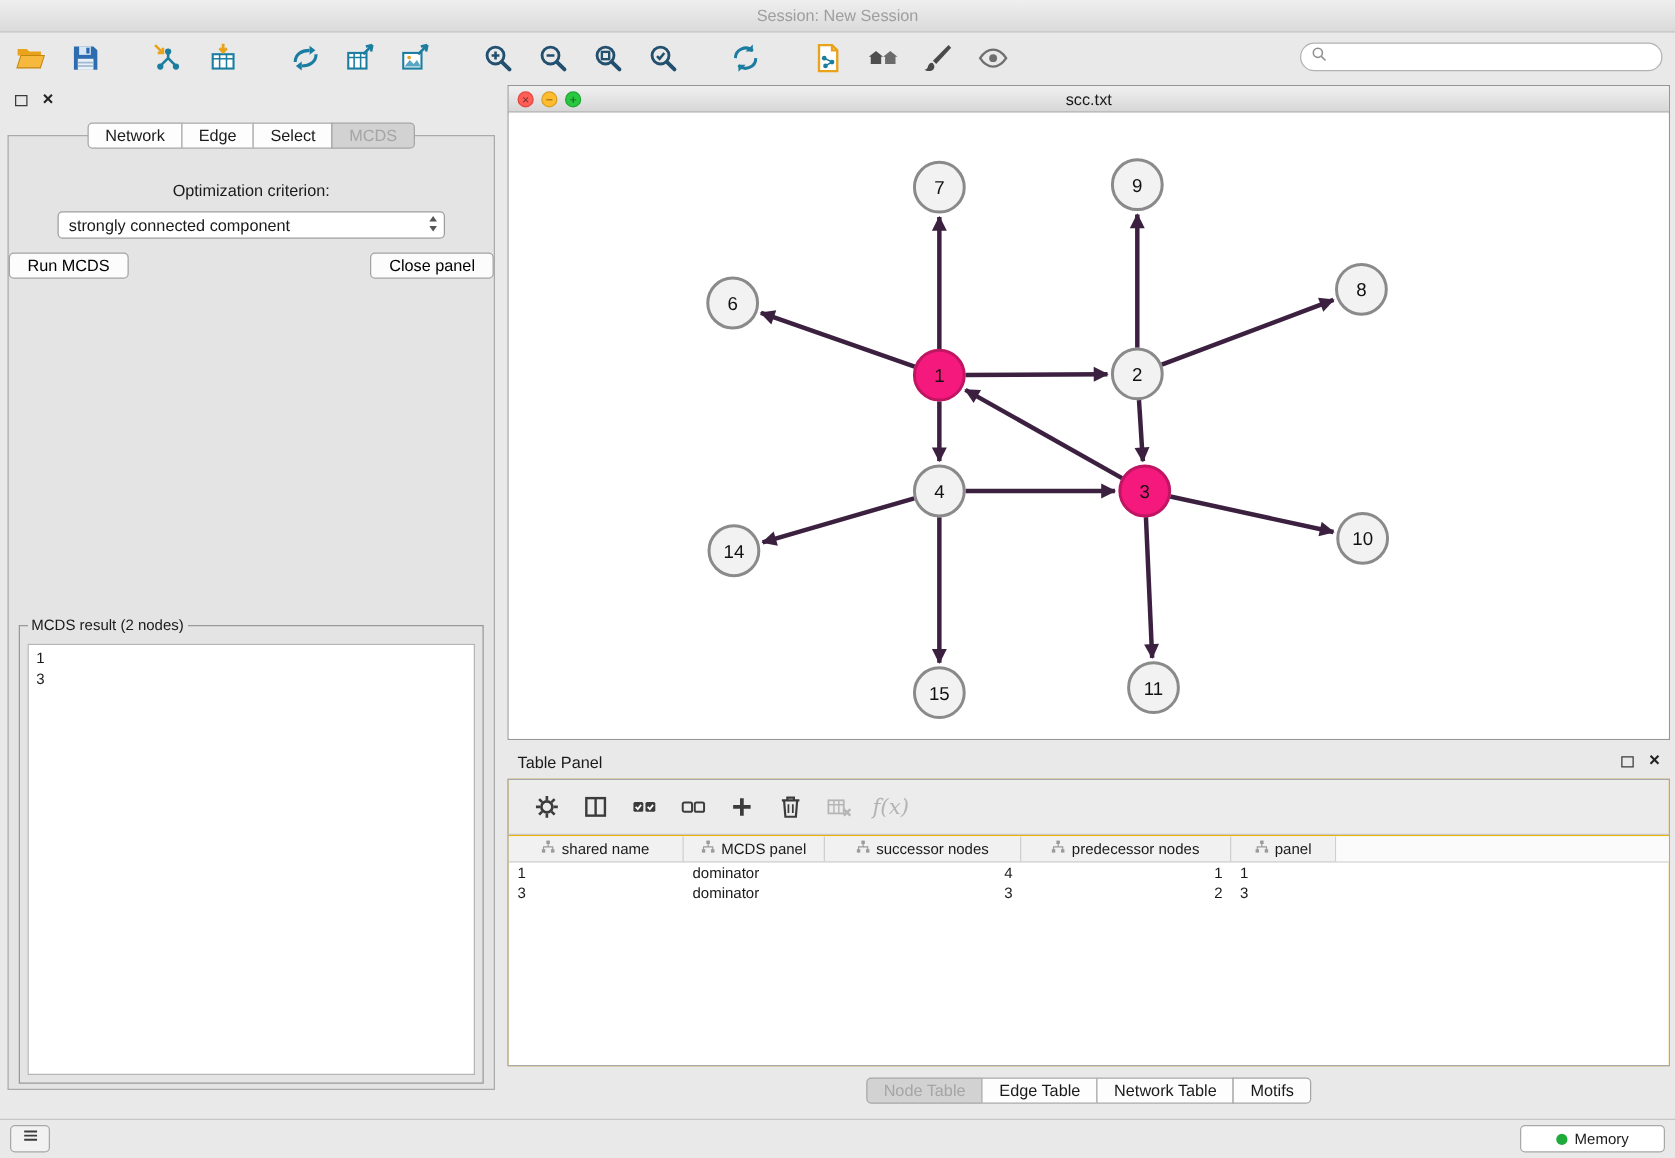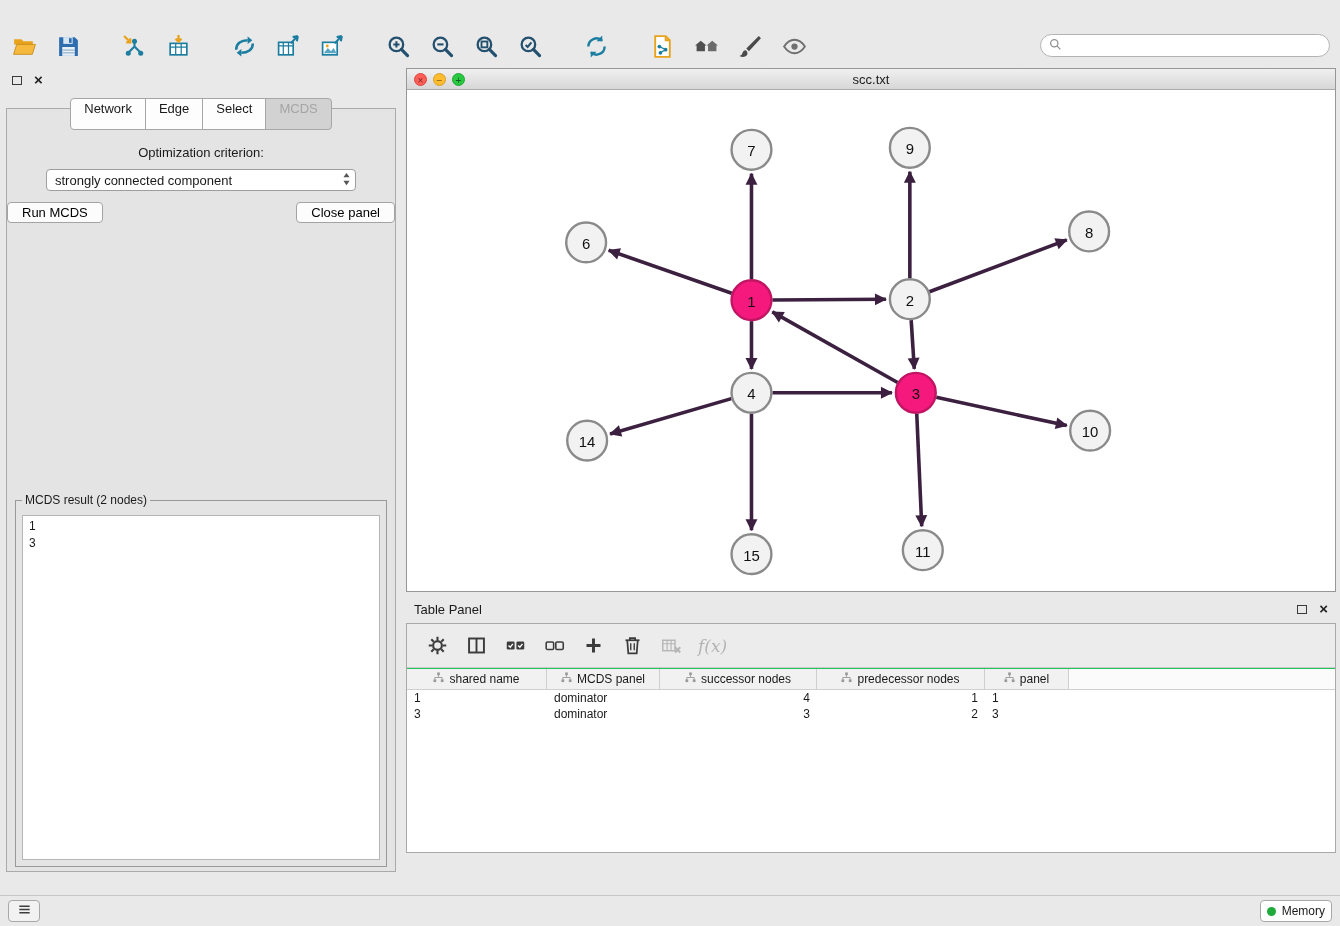--- a/index.html
+++ b/index.html
@@ -27,21 +27,21 @@
 
   
   .control-panel { position:absolute; left:4px; top:68px; width:394px; bottom:46px; }
   .panel-header { height:24px; display:flex; align-items:center; padding:0 8px; font-size:13px; }
   .panel-header .ph-title { flex:1; }
   .float-ic { width:10px; height:9px; border:1.5px solid #3a3a3a; display:inline-block; margin-right:12px; cursor:default; }
   .close-ic { font-size:15px; font-weight:bold; color:#222; line-height:14px; cursor:default; }
   .cp-body { position:absolute; top:40px; left:2px; right:2px; bottom:8px;
     border:1px solid #aaa; background:#e4e4e4; }
   .seg-tabs { position:absolute; top:-11px; left:0; right:0; display:flex; justify-content:center; }
-  .seg-tab { height:32px; line-height:19px; padding:0 13px; font-size:13px;
+  .seg-tab { height:21px; line-height:19px; padding:0 13px; font-size:13px;
     background:#fdfdfd; border:1px solid #a6a6a6; margin-left:-1px; cursor:default; }
   .seg-tab:first-child { margin-left:0; border-radius:4px 0 0 4px; }
   .seg-tab:last-child { border-radius:0 4px 4px 0; }
   .seg-tab.active { background:#d2d2d2; color:#a5a5a5; }
   .opt-label { margin-top:36px; text-align:center; font-size:13px; }
   .dropdown { width:310px; height:22px; margin:9px auto 0 auto; background:#fff;
     border:1px solid #9e9e9e; border-radius:4px; display:flex; align-items:center;
     padding:0 4px 0 8px; font-size:13px; cursor:default; }
   .dropdown .dd-text { flex:1; }
   .btn-row { display:flex; justify-content:space-between; gap:22px; margin-top:11px; }
@@ -65,21 +65,21 @@
     text-align:center; color:rgba(0,0,0,0.55); cursor:default; }
   .light.red { background:#ff5f57; border:1px solid #e0443e; }
   .light.yellow { background:#febc2e; border:1px solid #d89e24; }
   .light.green { background:#28c840; border:1px solid #1da633; }
   .net-canvas { position:absolute; left:0; top:22px; right:0; bottom:0; background:#fff; }
   .net-canvas svg { width:100%; height:100%; display:block; }
 
   
   .table-panel { position:absolute; left:406px; top:597px; width:930px; height:292px; }
   .tp-body { position:absolute; top:26px; left:0; right:0; bottom:36px;
-    border:1px solid #a9a9a9; background:#22c55e; }
+    border:1px solid #a9a9a9; background:#eab308; }
   .tp-toolbar { height:44px; background:#ececec; border-bottom:1px solid #c9c9c9;
     display:flex; align-items:center; padding-left:18px; gap:15px; }
   .tt-btn { width:24px; height:24px; display:flex; align-items:center; justify-content:center; cursor:default; }
   .tt-btn svg { width:21px; height:21px; }
   .tt-btn.fx { width:auto; font-family:"DejaVu Serif", serif; font-style:italic;
     font-size:17px; color:#b3b3b3; }
   .tp-table { position:absolute; top:45px; left:0; right:0; bottom:0; background:#fff; overflow:hidden; }
   .thead { display:flex; height:21px; font-size:12px; background:#f1f1f1; border-bottom:1px solid #cfcfcf; }
   .th { display:flex; align-items:center; justify-content:center; gap:5px;
     border-right:1px solid #cfcfcf; height:100%; cursor:default; }
@@ -89,30 +89,33 @@
   .td.l { text-align:left; padding-left:7px; }
   .td.r { text-align:right; padding-right:7px; }
   .tp-tabs { position:absolute; bottom:6px; left:0; right:0; display:flex; justify-content:center; }
 
   
   .statusbar { position:absolute; left:0; right:0; bottom:0; height:31px;
     border-top:1px solid #c6c6c6; background:#e9e9e9; }
   .status-list-btn { position:absolute; left:8px; top:4px; width:32px; height:22px;
     background:#f2f2f2; border:1px solid #a8a8a8; border-radius:4px;
     display:flex; align-items:center; justify-content:center; cursor:default; }
-  .memory-btn { position:absolute; right:8px; top:4px; height:22px; padding:0 6px;
+  .memory-btn { position:absolute; right:8px; top:4px; height:22px; padding:0 28px;
     background:#fff; border:1px solid #a8a8a8; border-radius:4px;
     display:flex; align-items:center; gap:6px; font-size:12px; cursor:default; }
   .mem-dot { width:9px; height:9px; border-radius:50%; background:#1faa3c; display:inline-block; }
 </style>
 </head>
 <body>
 
 <div class="app">
 
+  <div class="titlebar">
+    <span class="title">Session: New Session</span>
+  </div>
 
   <div class="toolbar">
     <div class="tb-icons">
         <div class="tb-btn">
           <svg viewBox="0 0 24 24">
             <path d="M2 5h7l2 2h9v3H2z" fill="#e9a21b"></path>
             <path d="M4.5 10h18l-3 9.5H1.5z" fill="#f6b93d" stroke="#c4860e" stroke-width="0.8"></path>
           </svg>
         </div>
         <div class="tb-btn">
@@ -449,20 +452,26 @@
             <div class="tr">
               <div class="td l" style="width: 140px;">3</div>
               <div class="td l" style="width: 113px;">dominator</div>
               <div class="td r" style="width: 157px;">3</div>
               <div class="td r" style="width: 168px;">2</div>
               <div class="td l" style="width: 84px;">3</div>
             </div>
           </div>
       </div>
     </div>
+    <div class="tp-tabs seg-tabs" style="position:absolute; top:auto;">
+        <div class="seg-tab active">Node Table</div>
+        <div class="seg-tab">Edge Table</div>
+        <div class="seg-tab">Network Table</div>
+        <div class="seg-tab">Motifs</div>
+      </div>
   </div>
 
   <div class="statusbar">
     <div class="status-list-btn">
       <span>
         <svg viewBox="0 0 16 16" width="15" height="15">
             <path d="M2.5 4.5h11M2.5 8h11M2.5 11.5h11" stroke="#3c3c3c" stroke-width="1.7"></path>
           </svg>
       </span>
     </div>

